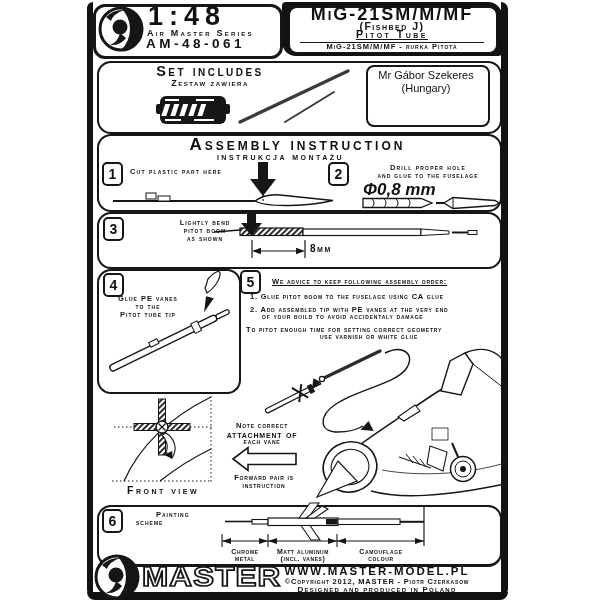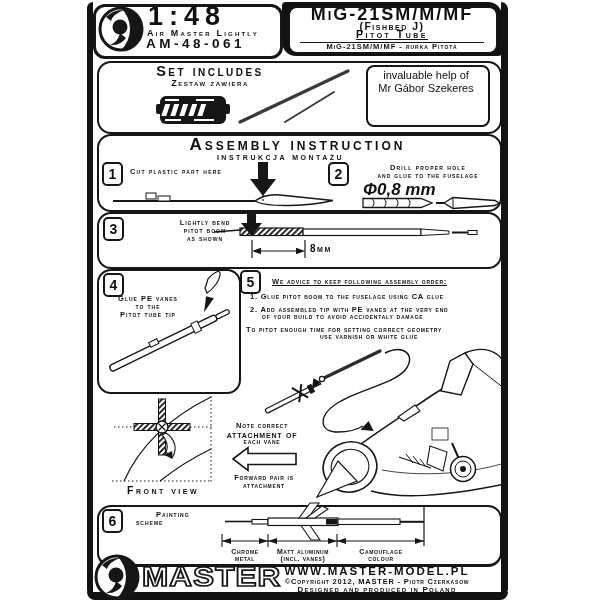--- a/index.html
+++ b/index.html
@@ -217,35 +217,35 @@
         <path d="M268,541 l-9,-3 v6 Z"></path>
       <path d="M268,541 l9,-3 v6 Z"></path>
         <path d="M337,541 l-9,-3 v6 Z"></path>
       <path d="M337,541 l9,-3 v6 Z"></path>
         <path d="M424,541 l-9,-3 v6 Z"></path>
     </g>
   </g>
 </svg>
 
 <div class="txt" style="left:148px;top:2px;font-size:27px;letter-spacing:6px;">1:48</div>
-<div class="txt sc" style="left:147px;top:29px;font-size:9px;letter-spacing:2.2px;">Air Master Lightly</div>
+<div class="txt sc" style="left:147px;top:29px;font-size:9px;letter-spacing:2.2px;">Air Master Series</div>
 <div class="txt" style="left:146px;top:37px;font-size:13.5px;letter-spacing:3.5px;">AM-48-061</div>
 
 <div class="txt sc ctr" style="left:289px;top:5px;width:206px;font-size:18px;letter-spacing:2px;">MiG-21SM/M/MF</div>
 <div class="txt sc ctr" style="left:289px;top:21px;width:206px;font-size:10.5px;letter-spacing:1.5px;">(Fishbed J)</div>
 <div class="txt sc ctr" style="left:289px;top:29px;width:206px;font-size:10.5px;letter-spacing:2.5px;text-decoration:underline;">Pitot Tube</div>
 <div class="abs" style="left:300px;top:41.5px;width:184px;height:1.6px;background:#161616;z-index:5;"></div>
 <div class="txt sc ctr" style="left:289px;top:43px;width:206px;font-size:7.5px;letter-spacing:1px;">MiG-21SM/M/MF - rurka Pitota</div>
 
 <div class="txt sc ctr" style="left:130px;top:64px;width:160px;font-size:14.5px;letter-spacing:2.5px;">Set includes</div>
 <div class="txt sc ctr" style="left:130px;top:79px;width:160px;font-size:9px;letter-spacing:1.5px;">Zestaw zawiera</div>
 
 <div style="position:absolute;left:366px;top:69px;width:120px;z-index:5;text-align:center;font-size:11px;line-height:13px;font-weight:normal;">
-  <div>invaluable help of</div>
   <div>Mr Gábor Szekeres</div>
+  <div>(Hungary)</div>
 </div>
 
 <div class="txt sc ctr" style="left:97px;top:136px;width:401px;font-size:17px;letter-spacing:3px;">Assembly instruction</div>
 <div class="txt sc ctr" style="left:80px;top:152px;width:401px;font-size:9.5px;letter-spacing:2.5px;">instrukcja montażu</div>
 
 <div class="stepnum" style="left:102px;top:162px;">1</div>
 <div class="stepnum" style="left:328px;top:162px;">2</div>
 <div class="stepnum" style="left:103px;top:217px;">3</div>
 <div class="stepnum" style="left:103px;top:273px;">4</div>
 <div class="stepnum" style="left:240px;top:270px;">5</div>
@@ -269,21 +269,21 @@
 <div class="txt sc" style="left:250px;top:293px;font-size:7.5px;letter-spacing:0.8px;">1. Glue pitot boom to the fuselage using CA glue</div>
 <div class="txt sc" style="left:250px;top:306px;font-size:7.5px;letter-spacing:0.8px;">2. Add assembled tip with PE vanes at the very end</div>
 <div class="txt sc" style="left:262px;top:313px;font-size:7.5px;letter-spacing:0.8px;">of your build to avoid accidentaly damage</div>
 <div class="txt sc" style="left:246px;top:326px;font-size:7.5px;letter-spacing:0.8px;">To pitot enough time for setting correct geometry</div>
 <div class="txt sc ctr" style="left:246px;top:333px;width:246px;font-size:7.5px;letter-spacing:0.8px;">use varnish or white glue</div>
 
 <div class="txt sc ctr" style="left:222px;top:422px;width:80px;font-size:7.5px;letter-spacing:0.8px;">Note correct</div>
 <div class="txt sc ctr" style="left:222px;top:430px;width:80px;font-size:10px;letter-spacing:0.8px;">attachment of</div>
 <div class="txt sc ctr" style="left:222px;top:438px;width:80px;font-size:7.5px;letter-spacing:0.8px;">each vane</div>
 <div class="txt sc ctr" style="left:222px;top:474px;width:84px;font-size:7.5px;letter-spacing:0.8px;">Forward pair is</div>
-<div class="txt sc ctr" style="left:222px;top:482px;width:84px;font-size:7.5px;letter-spacing:0.8px;">attachment</div>
+<div class="txt sc ctr" style="left:222px;top:482px;width:84px;font-size:7.5px;letter-spacing:0.8px;">instruction</div>
 <div class="txt sc" style="left:127px;top:485px;font-size:10.5px;letter-spacing:2.5px;">Front view</div>
 
 <div class="txt sc" style="left:136px;top:511px;font-size:7.5px;letter-spacing:1px;padding-left:20px;">Painting</div>
 <div class="txt sc" style="left:136px;top:519px;font-size:7.5px;letter-spacing:1px;">scheme</div>
 <div class="txt sc ctr" style="left:210px;top:548px;width:70px;font-size:7px;letter-spacing:0.6px;">Chrome</div>
 <div class="txt sc ctr" style="left:210px;top:555px;width:70px;font-size:7px;letter-spacing:0.6px;">metal</div>
 <div class="txt sc ctr" style="left:258px;top:548px;width:90px;font-size:7px;letter-spacing:0.6px;">Matt aluminum</div>
 <div class="txt sc ctr" style="left:258px;top:555px;width:90px;font-size:7px;letter-spacing:0.6px;">(incl. vanes)</div>
 <div class="txt sc ctr" style="left:336px;top:548px;width:90px;font-size:7px;letter-spacing:0.6px;">Camouflage</div>
 <div class="txt sc ctr" style="left:336px;top:555px;width:90px;font-size:7px;letter-spacing:0.6px;">colour</div>

